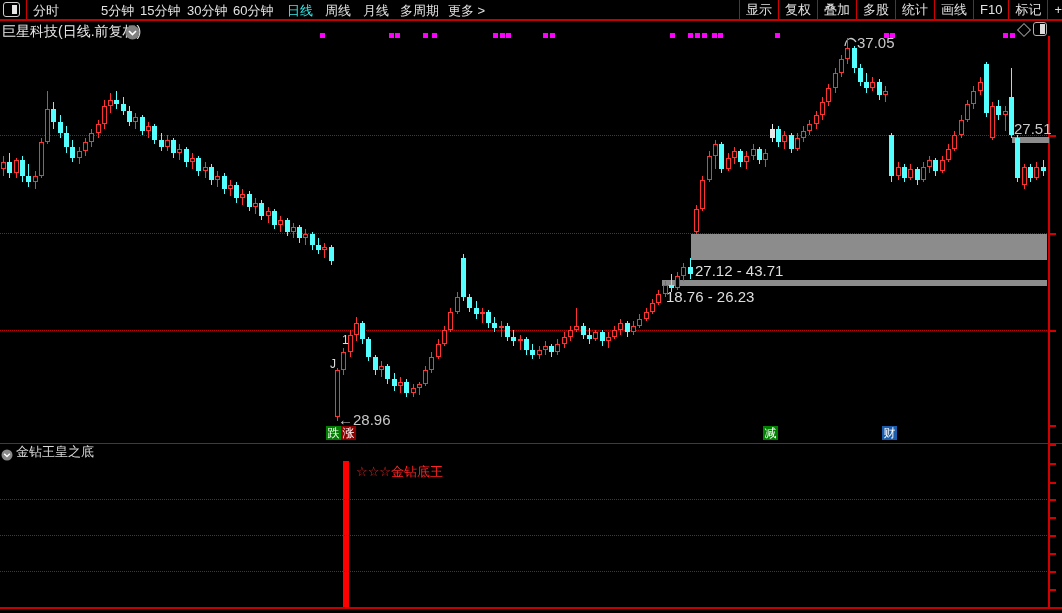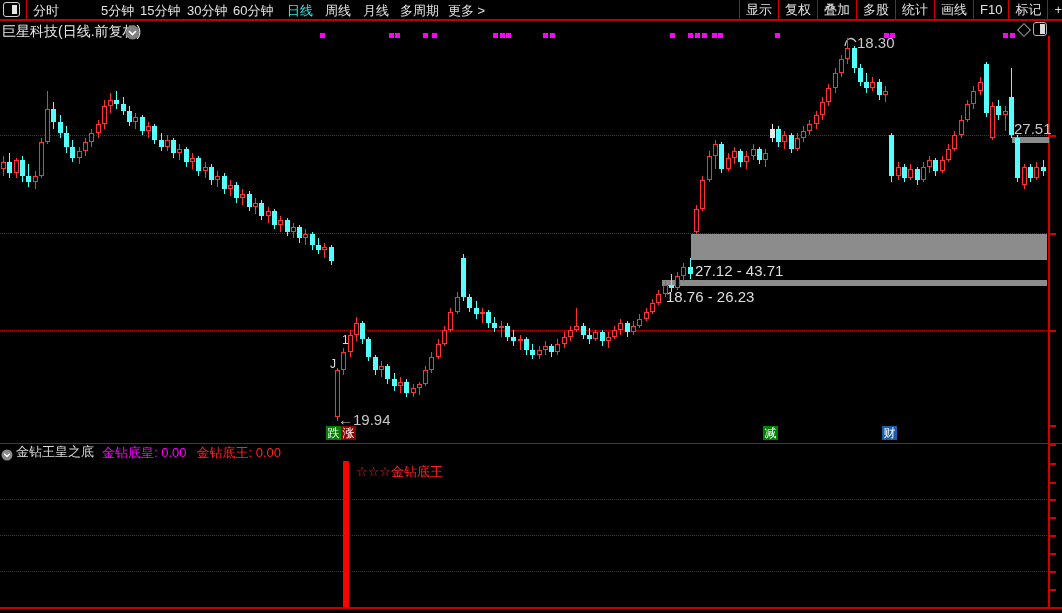--- a/index.html
+++ b/index.html
@@ -459,41 +459,40 @@
     <div class="wick" style="left: 1017px; top: 114px; height: 47px; background: rgb(84, 255, 255);"></div>
     <div class="body-dn" style="left: 1015px; top: 117px; height: 40px; background: rgb(84, 255, 255);"></div>
     <div class="wick" style="left: 1024px; top: 143px; height: 25px; background: rgb(255, 50, 50);"></div>
     <div class="body-up" style="left: 1022px; top: 146px; height: 18px; border: 1px solid rgb(255, 50, 50);"></div>
     <div class="wick" style="left: 1030px; top: 143px; height: 18px; background: rgb(84, 255, 255);"></div>
     <div class="body-dn" style="left: 1028px; top: 146px; height: 11px; background: rgb(84, 255, 255);"></div>
     <div class="wick" style="left: 1036px; top: 141px; height: 18px; background: rgb(255, 50, 50);"></div>
     <div class="body-up" style="left: 1034px; top: 146px; height: 11px; border: 1px solid rgb(255, 50, 50);"></div>
     <div class="wick" style="left: 1043px; top: 139px; height: 16px; background: rgb(84, 255, 255);"></div>
     <div class="body-dn" style="left: 1041px; top: 146px; height: 4px; background: rgb(84, 255, 255);"></div>
-    <div class="anno" style="left: 857px; top: 13px; font-size: 15px; color: rgb(200, 200, 200);">18.30</div>
+    <div class="anno" style="left: 857px; top: 13px; font-size: 15px; color: rgb(200, 200, 200);">37.05</div>
     <div class="anno" style="left: 1014px; top: 99px; font-size: 15px; color: rgb(200, 200, 200);">27.51</div>
-    <div class="anno" style="left: 338px; top: 390px; font-size: 15px; color: rgb(200, 200, 200);">←19.94</div>
+    <div class="anno" style="left: 338px; top: 390px; font-size: 15px; color: rgb(200, 200, 200);">←28.96</div>
     <div class="anno" style="left: 330px; top: 336px; font-size: 12px; color: rgb(221, 221, 221);">J</div>
     <div class="anno" style="left: 342px; top: 312px; font-size: 12px; color: rgb(221, 221, 221);">1</div>
     <div class="badge" style="left: 326px; top: 405px; background: rgb(0, 124, 0);">跌</div>
     <div class="badge" style="left: 341px; top: 405px; background: rgb(140, 0, 0);">涨</div>
     <div class="badge" style="left: 763px; top: 405px; background: rgb(0, 130, 0);">减</div>
     <div class="badge" style="left: 882px; top: 405px; background: rgb(27, 92, 171);">财</div>
   </div>
 
 <div id="panel">
   <div id="panel-head">
     <div id="panel-drop">
       <svg width="12" height="12">
           <circle cx="6" cy="6" r="5.5" fill="#8a8a8a"></circle>
         <path d="M3.2 4.8 L6 7.6 L8.8 4.8" stroke="#fff" stroke-width="1.4" fill="none"></path>
         </svg>
     </div>
     <span id="panel-title">金钻王皇之底</span>
-    <span id="pfields"><span class="pfield" style="color: rgb(255, 0, 255);">金钻底皇: 0.00</span><span class="pfield" style="color: rgb(255, 34, 34);">金钻底王: 0.00</span></span>
   </div>
   <div id="sig-bar" style="left: 343px; top: 17px; width: 6px; height: 147px;"></div>
   <div id="sig-text" style="left: 356px; top: 19px;">☆☆☆金钻底王</div>
   <div id="panel-bottom"></div>
 <div class="gridline" style="top: 55px;"></div>
     <div class="gridline" style="top: 91px;"></div>
     <div class="gridline" style="top: 127px;"></div>
     <div class="axisline" style="left: 1048px; top: 0px; width: 2px; height: 165px;"></div>
     <div class="tick" style="top: 0px;"></div>
     <div class="tick" style="top: 19px;"></div>

